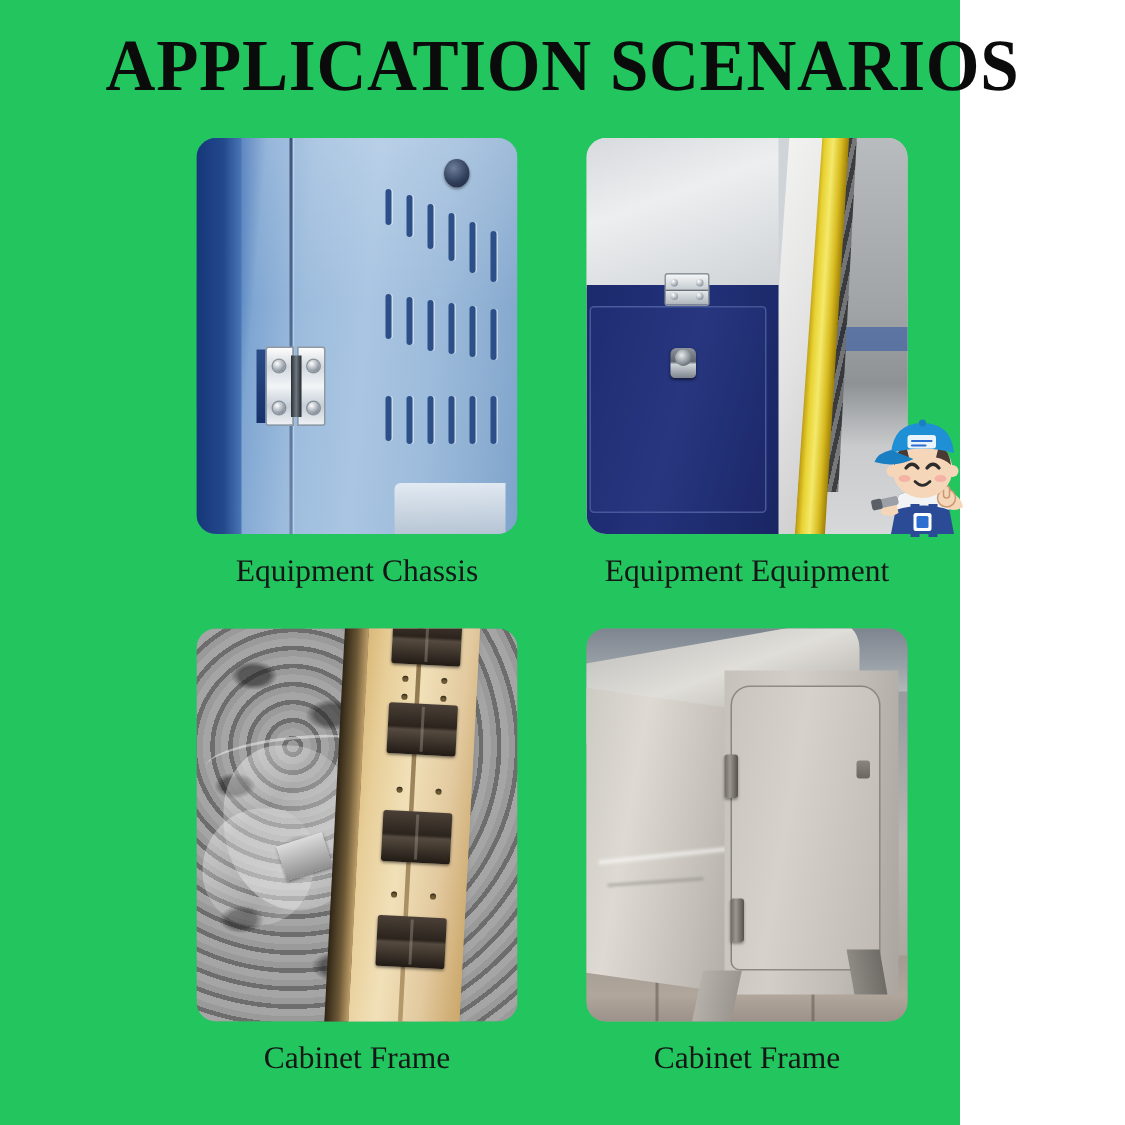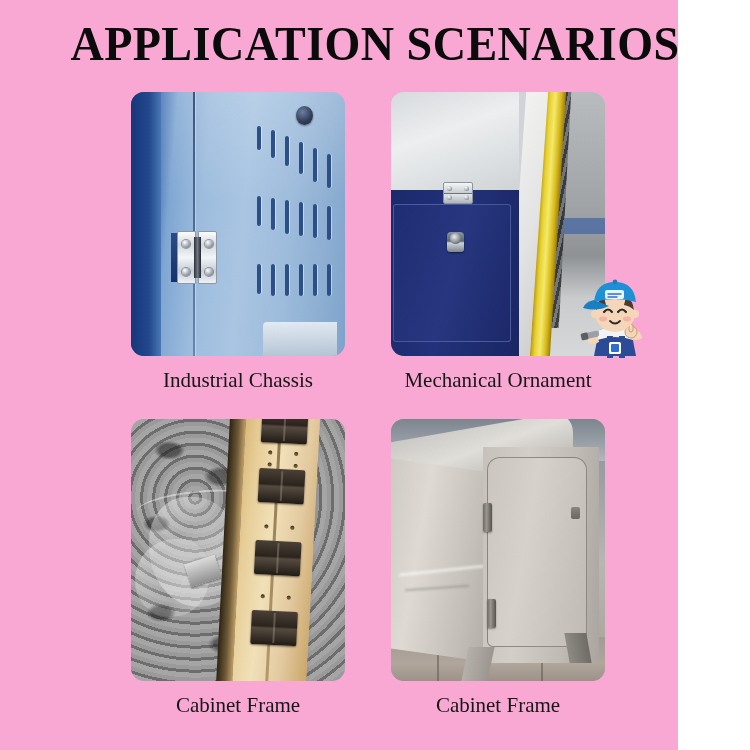--- a/index.html
+++ b/index.html
@@ -12,22 +12,21 @@
     height: 750px;
     overflow: hidden;
     font-family: "Liberation Serif", "DejaVu Serif", serif;
     position: relative;
   }
 
   .page {
     position: relative;
     width: 640px;
     height: 750px;
-    background: #f9a8d4;
-    padding-left: 38px;
+    background: #22c55e;
   }
 
   
   .title {
     position: absolute;
     top: 18px;
     left: 0;
     width: 750px;
     text-align: center;
     font-family: "Liberation Serif", "DejaVu Serif", serif;
@@ -442,42 +441,42 @@
             <div class="dark-strip"></div>
             <div class="leaf leaf-l"></div>
             <div class="leaf leaf-r"></div>
             <div class="knuckle"></div>
             <div class="screw sc1"></div>
             <div class="screw sc2"></div>
             <div class="screw sc3"></div>
             <div class="screw sc4"></div>
           </div>
         </div>
-        <div class="caption">Industrial Chassis</div>
+        <div class="caption">Equipment Chassis</div>
       </div>
 
       <div class="cell col-right">
         <div class="photo p2">
           <div class="bg-floor"></div>
           <div class="bg-blue-strip"></div>
           <div class="mesh"></div>
           <div class="yellow-post"></div>
           <div class="white-gap"></div>
           <div class="top-panel"></div>
           <div class="navy-body"></div>
           <div class="navy-door"></div>
           <div class="hinge2">
             <div class="sc s1"></div>
             <div class="sc s2"></div>
             <div class="sc s3"></div>
             <div class="sc s4"></div>
           </div>
           <div class="lock"></div>
         </div>
-        <div class="caption">Mechanical Ornament</div>
+        <div class="caption">Equipment Equipment</div>
       </div>
     </div>
 
     <div class="row row2">
 
       <div class="cell col-left">
         <div class="photo p3">
           <div class="cord"></div>
           <div class="bag"></div>
           <div class="bag2"></div>

